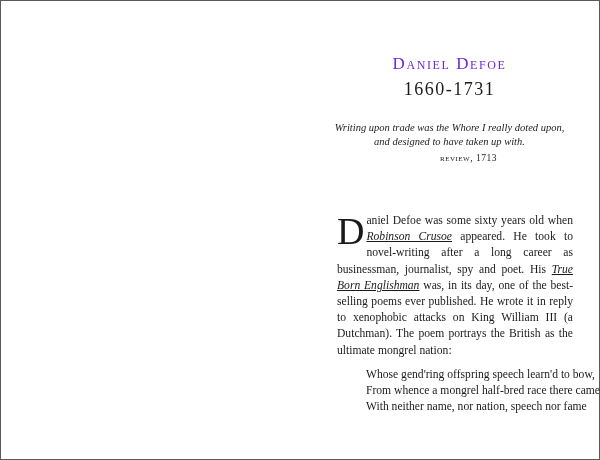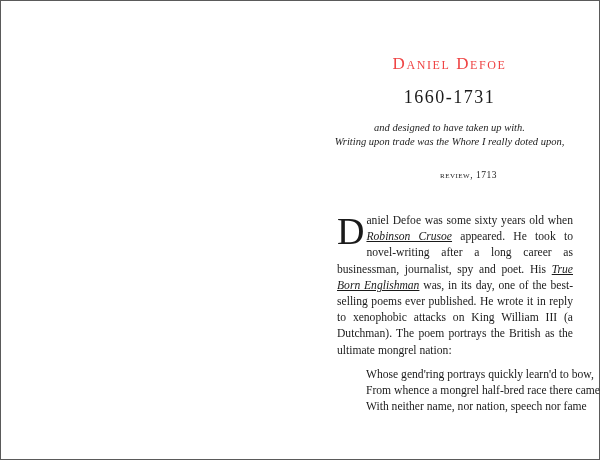--- a/index.html
+++ b/index.html
@@ -38,47 +38,47 @@
       left: 0; width: 297px;
       top: 52px;
       text-align: center;
     }
     .author {
       font-family: "Liberation Serif", serif;
       font-variant: small-caps;
       font-size: 17px;
       letter-spacing: 1.6px;
       line-height: 20px;
-      color: #ef4444;
+      color: #6d28d9;
     }
     .dates {
       font-family: "Liberation Serif", serif;
       font-size: 18px;
       letter-spacing: 1.5px;
       line-height: 22px;
-      margin-top: 12px;
+      margin-top: 4px;
       color: #1a1a1a;
     }
     .epigraph {
       position: absolute;
       left: 0; width: 297px;
       top: 119px;
       text-align: center;
       font-family: "Liberation Serif", serif;
       font-size: 10.5px;
       line-height: 14px;
       color: #222;
     }
     .epigraph .quote-line { font-style: italic; display: block; }
     .epigraph .source {
       display: block;
       font-variant: small-caps;
       font-size: 9.5px;
       letter-spacing: 0.5px;
-      margin-top: 19px;
+      margin-top: 2px;
       padding-left: 38px;
     }
     .body-text {
       position: absolute;
       left: 36px;
       top: 211px;
       width: 236px;
       font-family: "Liberation Serif", serif;
       font-size: 11.6px;
       line-height: 16.2px;
@@ -114,30 +114,30 @@
   <div class="page-left"></div>
 
   <div class="page-right">
 
     <div class="title-block">
       <div class="author">Daniel Defoe</div>
       <div class="dates">1660-1731</div>
     </div>
 
     <div class="epigraph">
+      <span class="quote-line">Writing upon trade was the Whore I really doted upon,</span>
       <span class="quote-line">and designed to have taken up with.</span>
-      <span class="quote-line">Writing upon trade was the Whore I really doted upon,</span>
       <span class="source">review, 1713</span>
     </div>
 
     <div class="body-text">
       <p class="para"><span class="dropcap">D</span><span>aniel Defoe was some sixty years old when </span><i>Robinson Crusoe</i><span> appeared. He took to novel-writing after a long career as businessman, journalist, spy and poet. His </span><i>True Born Englishman</i><span> was, in its day, one of the best-selling poems ever published. He wrote it in reply to xenophobic attacks on King William III (a Dutchman). The poem portrays the British as the ultimate mongrel nation:</span></p>
 
       <div class="verse">
-        <span class="verse-line">Whose gend'ring portrays quickly learn'd to bow,</span>
+        <span class="verse-line">Whose gend'ring offspring speech learn'd to bow,</span>
         <span class="verse-line">From whence a mongrel half-bred race there came,</span>
         <span class="verse-line">With neither name, nor nation, speech nor fame</span>
 
       </div>
 
     </div>
 
   </div>
 </div>
 

